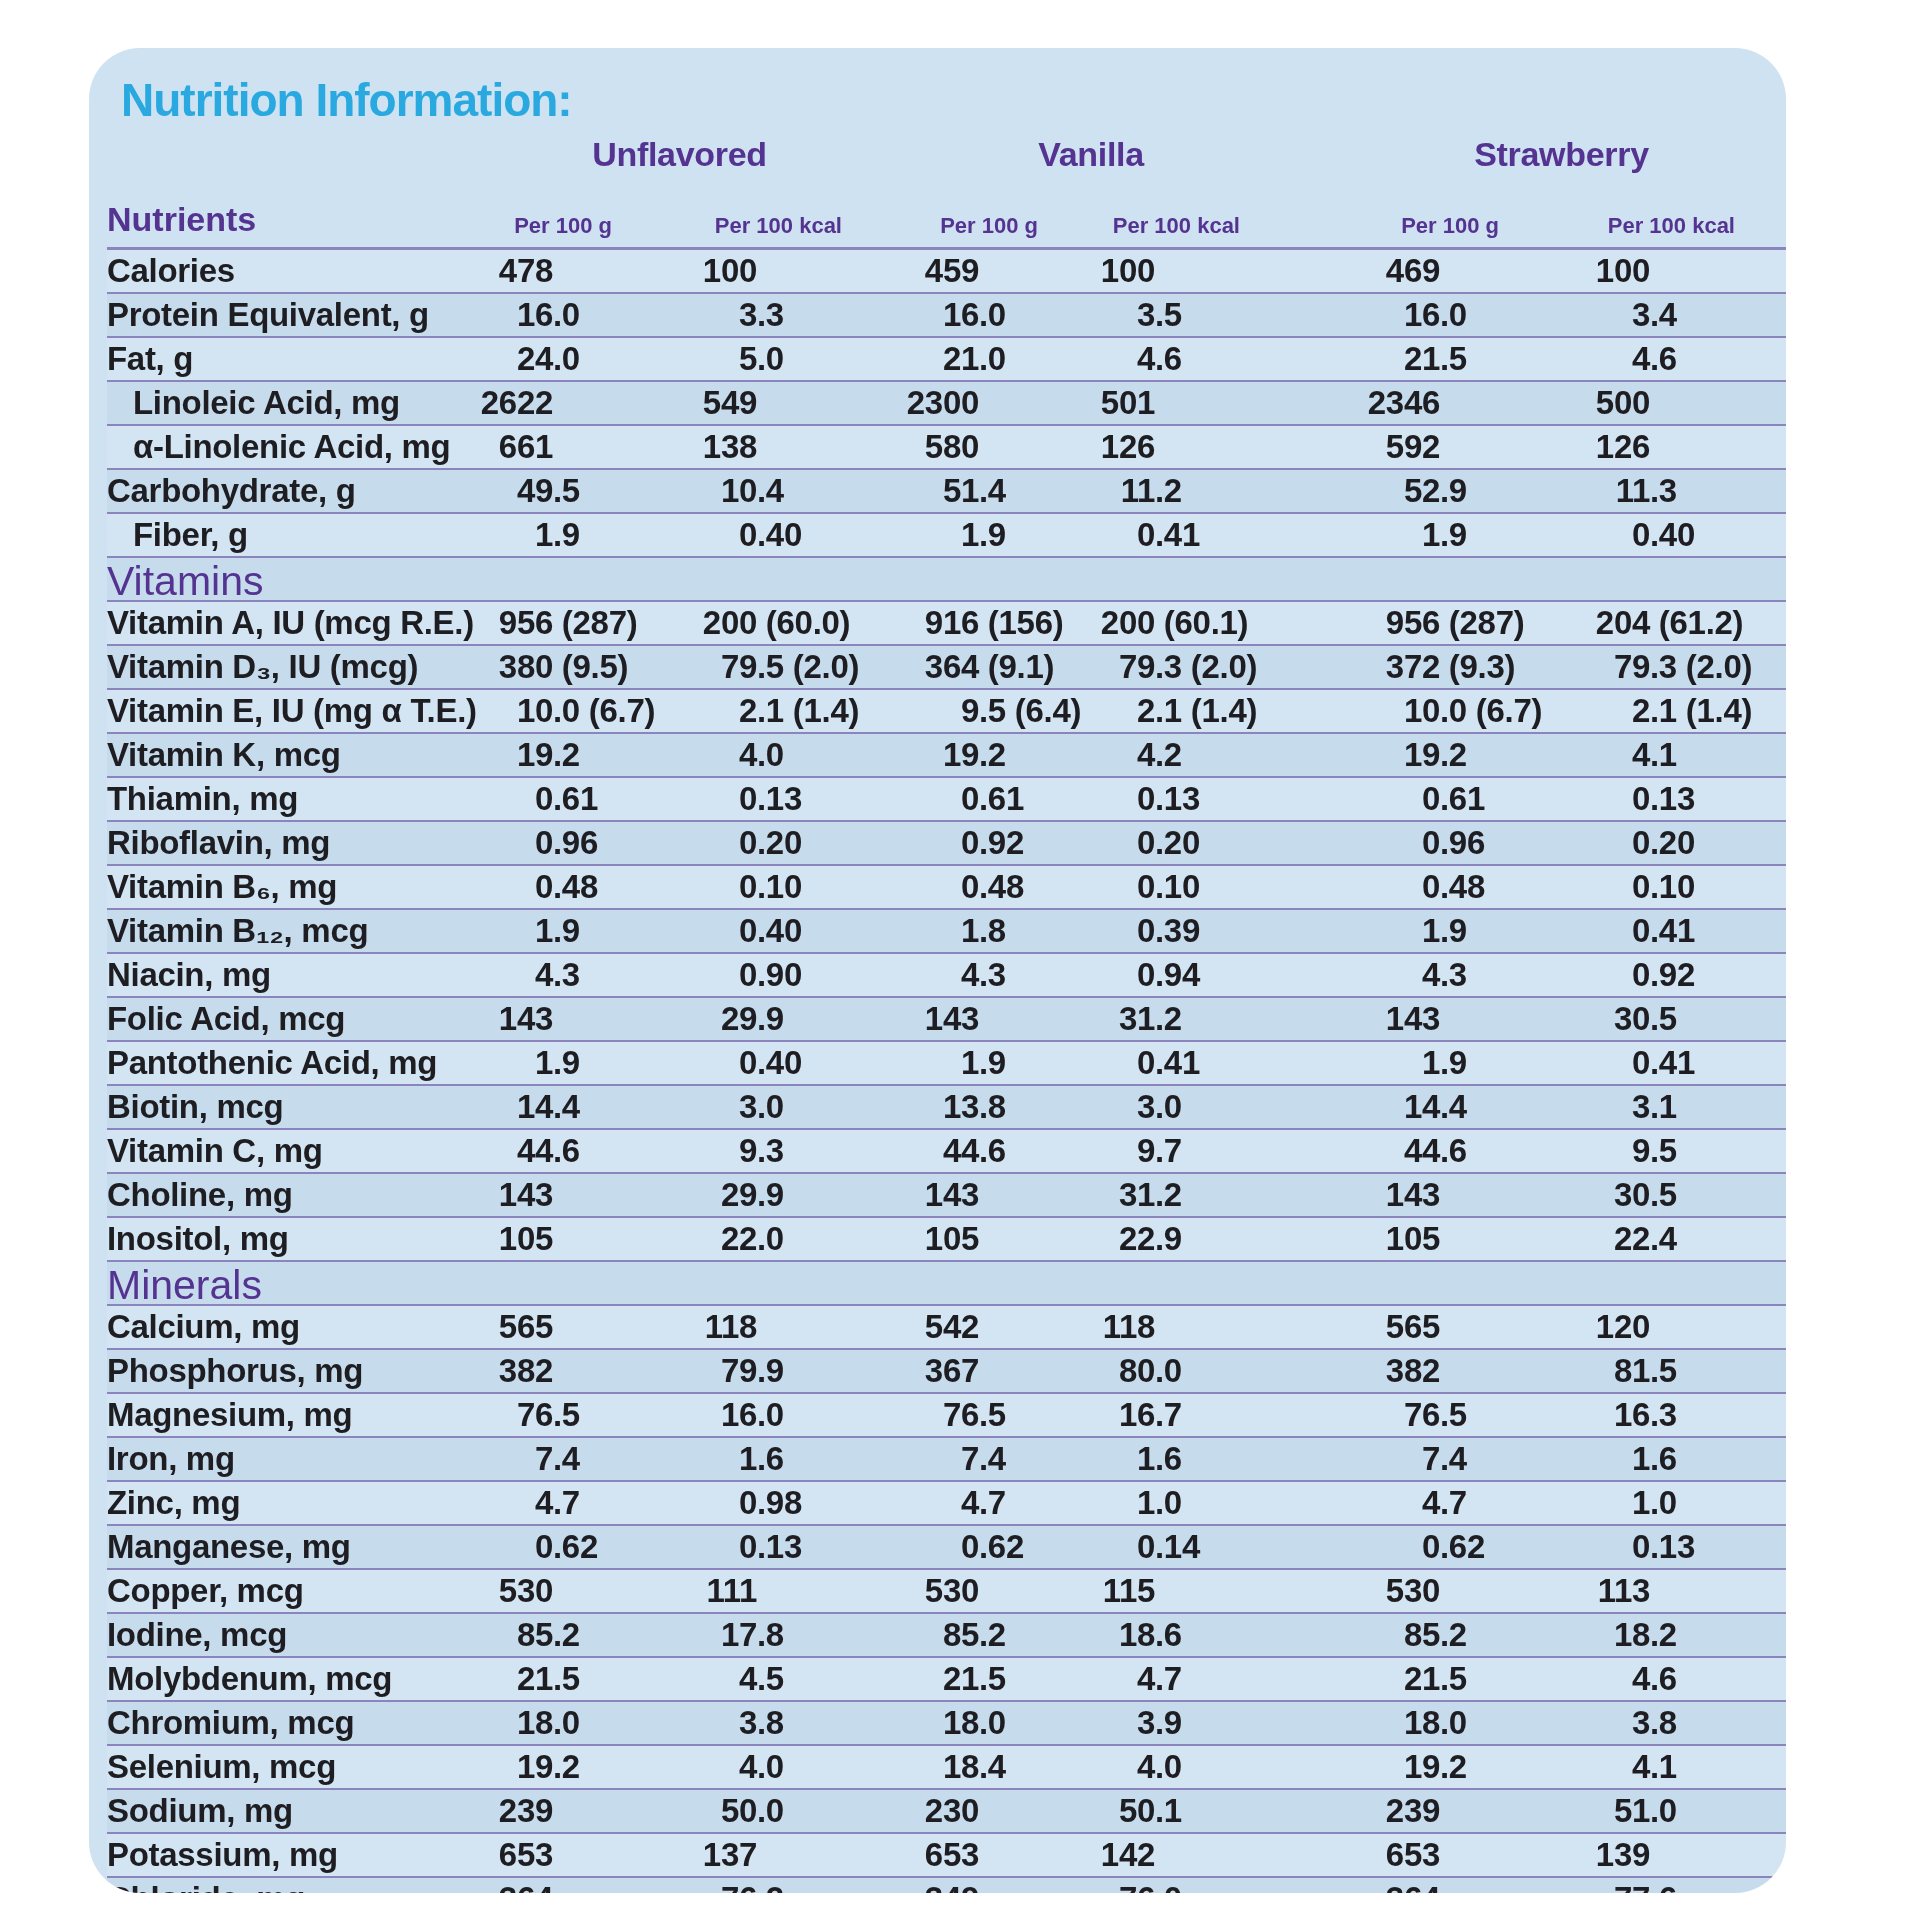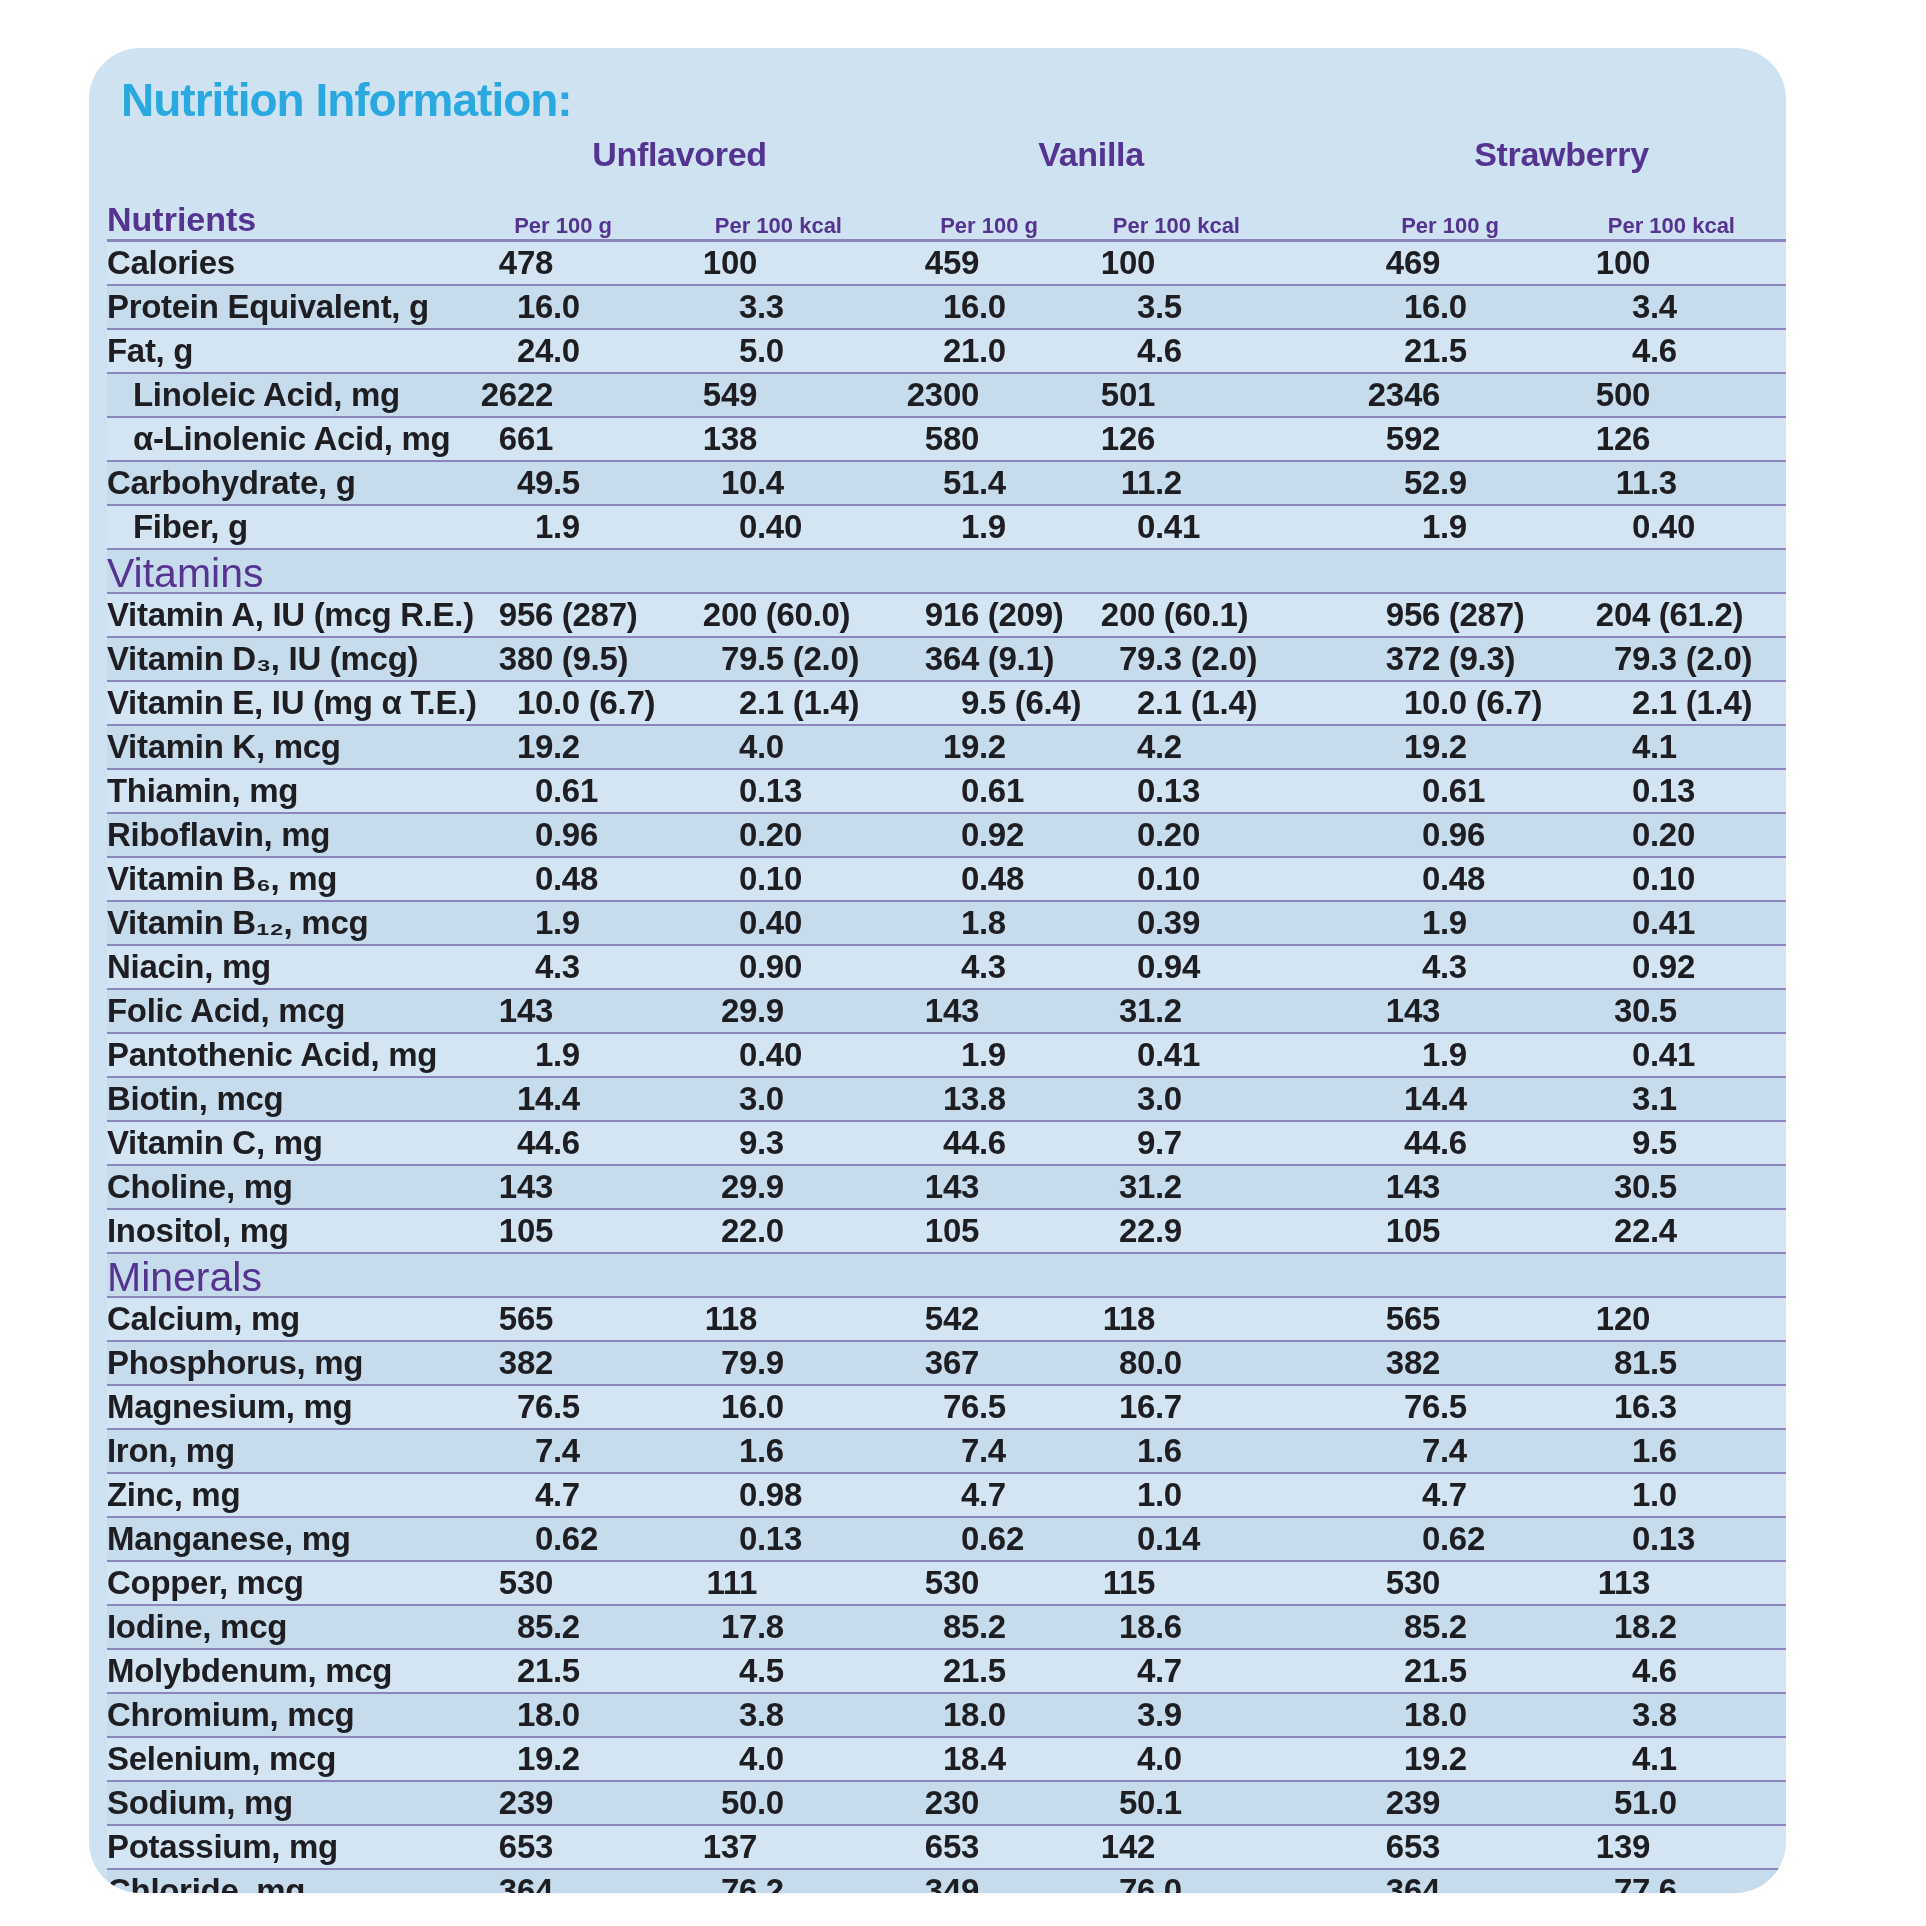--- a/index.html
+++ b/index.html
@@ -52,21 +52,21 @@
     text-align: center;
     font-size: 34px;
     font-weight: 700;
     color: var(--c-purple);
     letter-spacing: -0.3px;
   }
   .row.subhead {
     grid-template-columns: 360px 173px 204px 222px 176px 285px 210px;
     height: 65px;
     align-items: end;
-    padding-bottom: 0;
+    padding-bottom: 8px;
     border-bottom: 3px solid var(--c-line);
   }
   .cell.nutrients-h {
     font-size: 34px;
     font-weight: 700;
     color: var(--c-purple);
   }
   .cell.h-g, .cell.h-kcal {
     font-size: 22px;
     font-weight: 700;
@@ -199,21 +199,21 @@
           <div class="cell num"><span class="ip">1</span><span class="fp">.9</span></div>
           <div class="cell num"><span class="ip">0</span><span class="fp">.40</span></div>
         </div>
         <div class="row">
           <div class="cell section-label">Vitamins</div>
         </div>
         <div class="row">
           <div class="cell label">Vitamin A, IU (mcg R.E.)</div>
           <div class="cell num"><span class="ip">956</span><span class="fp"> (287)</span></div>
           <div class="cell num"><span class="ip">200</span><span class="fp"> (60.0)</span></div>
-          <div class="cell num"><span class="ip">916</span><span class="fp"> (209)</span></div>
+          <div class="cell num"><span class="ip">916</span><span class="fp"> (156)</span></div>
           <div class="cell num"><span class="ip">200</span><span class="fp"> (60.1)</span></div>
           <div class="cell num"><span class="ip">956</span><span class="fp"> (287)</span></div>
           <div class="cell num"><span class="ip">204</span><span class="fp"> (61.2)</span></div>
         </div>
         <div class="row">
           <div class="cell label">Vitamin D₃, IU (mcg)</div>
           <div class="cell num"><span class="ip">380</span><span class="fp"> (9.5)</span></div>
           <div class="cell num"><span class="ip">79</span><span class="fp">.5 (2.0)</span></div>
           <div class="cell num"><span class="ip">364</span><span class="fp"> (9.1)</span></div>
           <div class="cell num"><span class="ip">79</span><span class="fp">.3 (2.0)</span></div>

